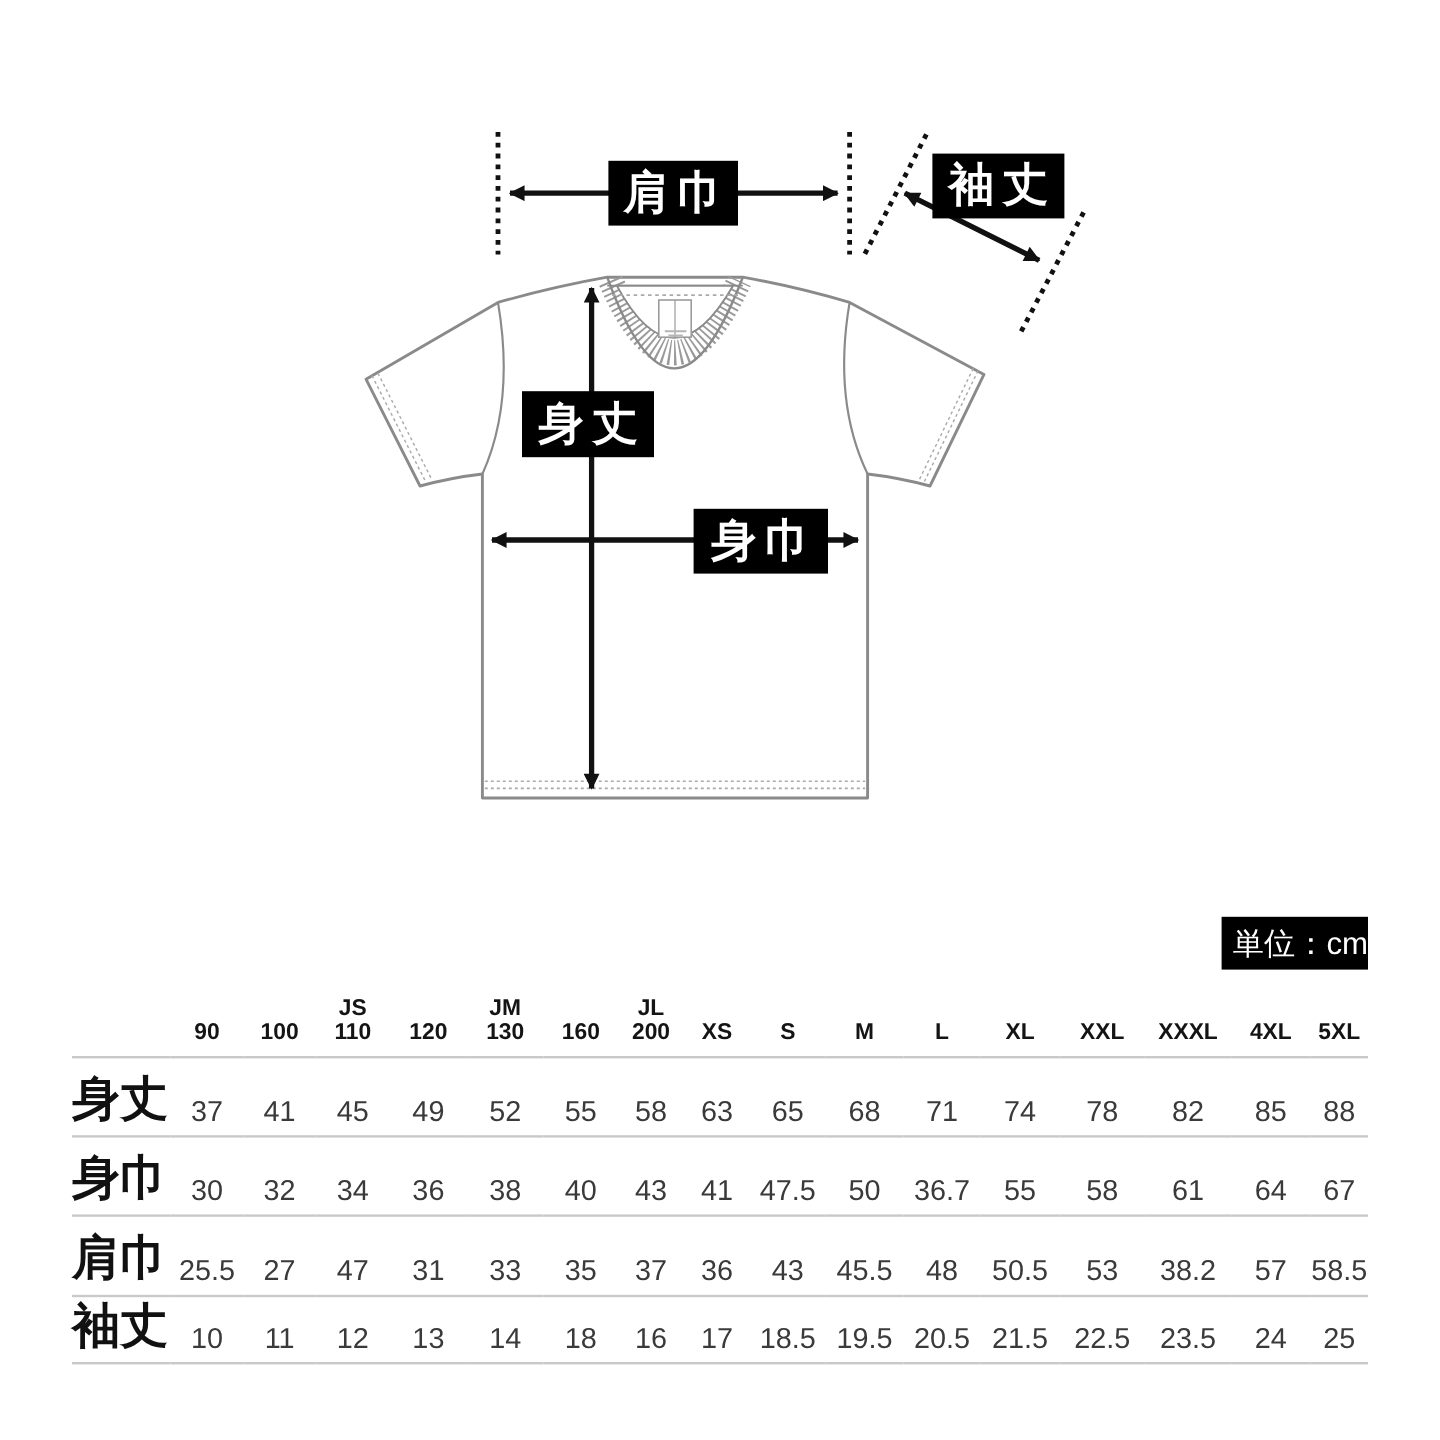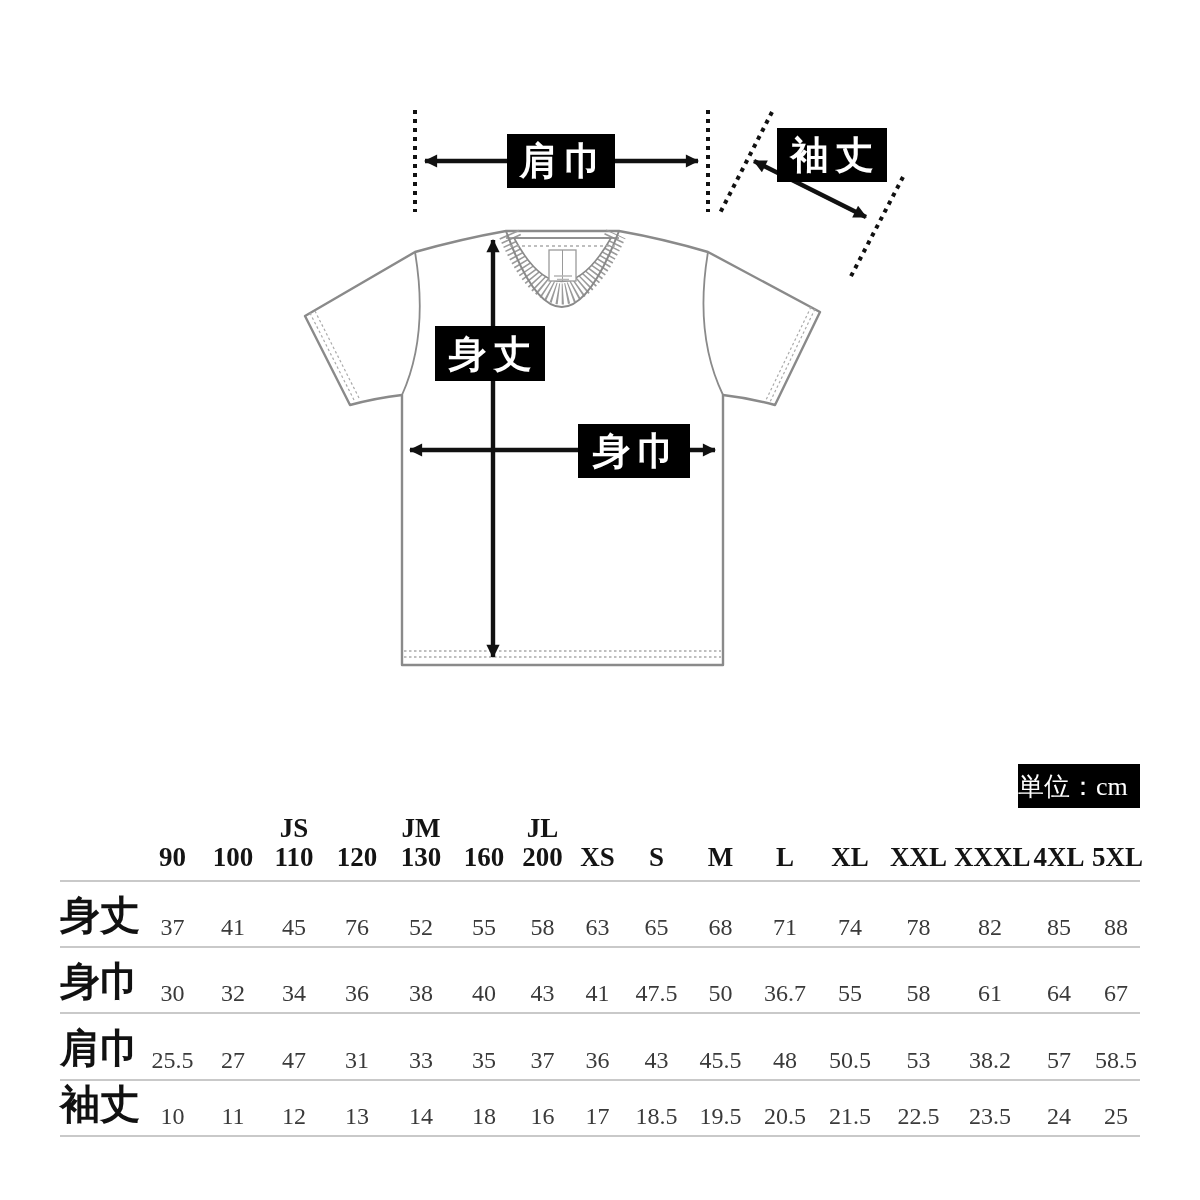--- a/index.html
+++ b/index.html
@@ -1,41 +1,41 @@
 <!DOCTYPE html>
 <html><head>
 <meta charset="utf-8">
 <style>
   html,body { margin:0; padding:0; background:#fff; }
   .canvas {
     position:relative; width:1200px; height:1200px; background:#fff;
-    font-family:Liberation Serif, serif; overflow:hidden;
+    font-family:Liberation Sans, sans-serif; overflow:hidden;
   }
   .diagram-svg { position:absolute; left:0; top:0; }
 
   .measure-label {
     position:absolute; background:#000; color:#fff;
     display:flex; align-items:center; justify-content:center;
     font-weight:bold; font-size:38px; line-height:1;
   }
   .measure-label span { letter-spacing:7px; margin-right:-7px; white-space:nowrap; }
 
   .unit-badge {
     position:absolute; left:1018px; top:764px; width:122px; height:44px;
     background:#000; color:#fff; font-size:26px;
-    display:flex; align-items:center; justify-content:flex-start; white-space:nowrap;
+    display:flex; align-items:center; justify-content:flex-end; white-space:nowrap;
   }
 
   .size-table {
     position:absolute; left:60px; top:783px; width:1080px;
     border-collapse:collapse; table-layout:fixed;
   }
   .size-table thead tr { height:98px; }
   .size-table thead th {
-    vertical-align:bottom; padding:0 0 8px 0; font-size:27px; font-weight:bold;
+    vertical-align:bottom; padding:0 0 8px 0; font-size:19px; font-weight:bold;
     color:#141414; line-height:1.08; text-align:center; white-space:nowrap;
   }
   .size-table tbody tr { border-top:2px solid #c9c9c9; }
   .size-table tbody tr:last-child { border-bottom:2px solid #c9c9c9; }
   .size-table tbody tr.r0, .size-table tbody tr.r1 { height:66px; }
   .size-table tbody tr.r2 { height:67px; }
   .size-table tbody tr.r3 { height:56px; }
   .size-table tbody th {
     font-size:40px; font-weight:bold; color:#111; text-align:left;
     vertical-align:bottom; padding:0 0 10px 0; line-height:1; white-space:nowrap;
@@ -186,21 +186,21 @@
             <div>5XL</div>
           </th>
         </tr>
     </thead>
     <tbody>
         <tr class="r0">
           <th>身丈</th>
           <td>37</td>
           <td>41</td>
           <td>45</td>
-          <td>76</td>
+          <td>49</td>
           <td>52</td>
           <td>55</td>
           <td>58</td>
           <td>63</td>
           <td>65</td>
           <td>68</td>
           <td>71</td>
           <td>74</td>
           <td>78</td>
           <td>82</td>

